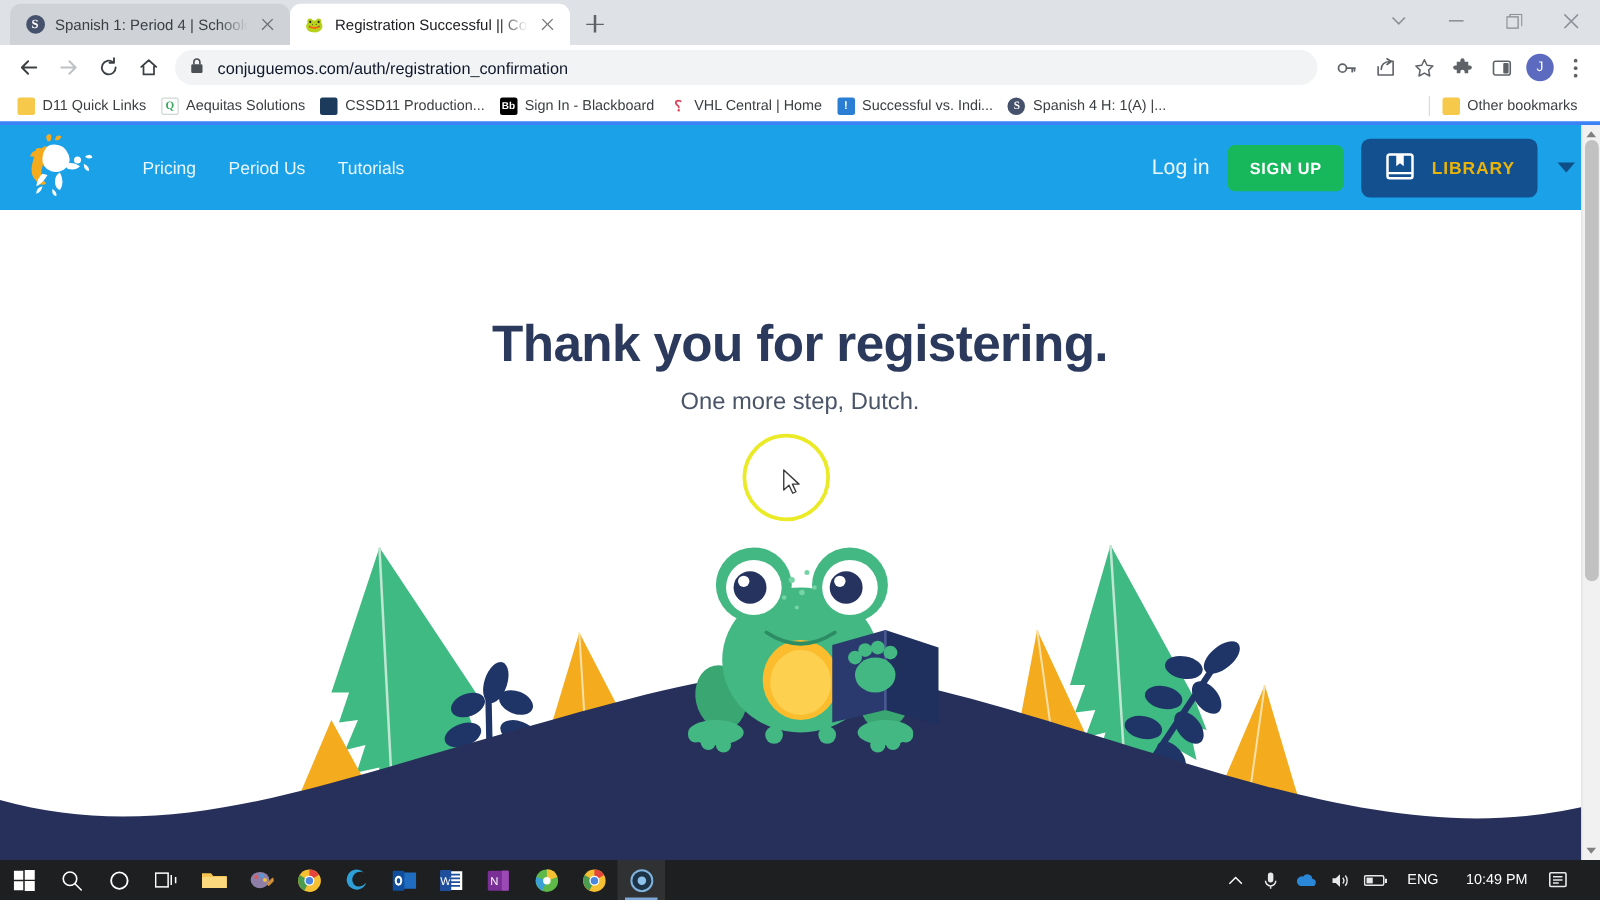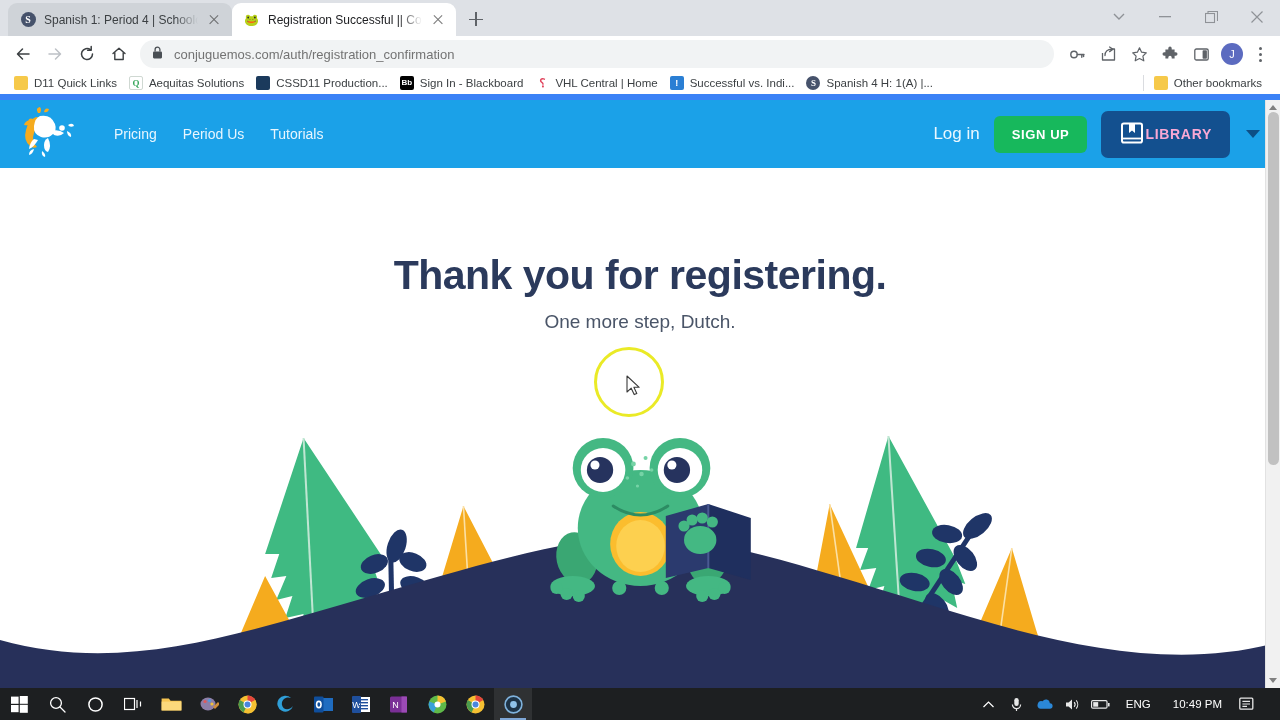--- a/index.html
+++ b/index.html
@@ -84,41 +84,41 @@
   .tbtn {
     width: 30px; height: 30px; border-radius: 50%;
     display: flex; align-items: center; justify-content: center;
     flex: 0 0 30px;
   }
   .tbtn svg { display: block; }
   .omnibox {
     flex: 1 1 auto; height: 28px; margin: 0 6px 0 4px;
     background: #f1f3f4; border-radius: 14px;
     display: flex; align-items: center; padding: 0 12px; gap: 10px;
-    font-size: 13px; color: #737373;
+    font-size: 13px; color: #0f172a;
   }
   .lock { flex: 0 0 12px; }
   .url { white-space: nowrap; overflow: hidden; }
   .tb-right { display: flex; align-items: center; gap: 1px; }
   .avatar {
     width: 22px; height: 22px; border-radius: 50%;
     background: #5c6bc0; color: #fff; font-size: 11px;
     display: flex; align-items: center; justify-content: center;
   }
   .kebab { width: 24px; height: 28px; display:flex; flex-direction: column;
     align-items: center; justify-content: center; gap: 3px; }
   .kebab i { width: 3px; height: 3px; border-radius: 50%; background: #5f6368; display:block; }
 
   
   .bookmarks {
     position: absolute; top: 72px; left: 0; right: 0; height: 28px;
     background: #ffffff;
     display: flex; align-items: center; padding: 0 10px;
     font-size: 11.5px; color: #3c4043;
-    border-bottom: 6px solid #3b82f6;
+    border-bottom: 3px solid #3b82f6;
   }
   .bm { display: flex; align-items: center; gap: 6px; padding: 3px 8px 3px 4px; white-space: nowrap; }
   .bm-ico { width: 14px; height: 14px; flex: 0 0 14px; border-radius: 2px;
             display:flex; align-items:center; justify-content:center;
             font-size: 9px; font-weight: bold; color:#fff; line-height:1; overflow:hidden;}
   .bm-spacer { flex: 1 1 auto; }
   .bm-divider { width: 1px; height: 16px; background: #dadce0; margin: 0 6px; }
 
   
   .viewport {
@@ -138,23 +138,23 @@
   }
   .nav { display: flex; align-items: center; gap: 26px; margin-left: 38px; }
   .nav a { color: #e8f6fe; font-size: 14px; text-decoration: none; }
   .header-right { margin-left: auto; display: flex; align-items: center; gap: 14px; }
   .login { color: #eaf7ff; font-size: 17px; }
   .btn-signup {
     background: #17b85c; color: #fff; font-size: 13px; font-weight: bold;
     letter-spacing: .6px; padding: 11px 18px; border-radius: 6px;
   }
   .btn-library {
-    background: #13508f; color: #f9a8d4; font-size: 14px; font-weight: bold;
+    background: #13508f; color: #eab308; font-size: 14px; font-weight: bold;
     letter-spacing: .7px; padding: 9px 18px; border-radius: 7px;
-    display: flex; align-items: center; 
+    display: flex; align-items: center; gap: 12px;
   }
   .caret-down {
     width: 0; height: 0; border-left: 7px solid transparent;
     border-right: 7px solid transparent; border-top: 8px solid #0d4f86;
     margin-left: 2px;
   }
 
   
   .hero { position: relative; text-align: center; padding-top: 84px; }
   .hero h1 {

